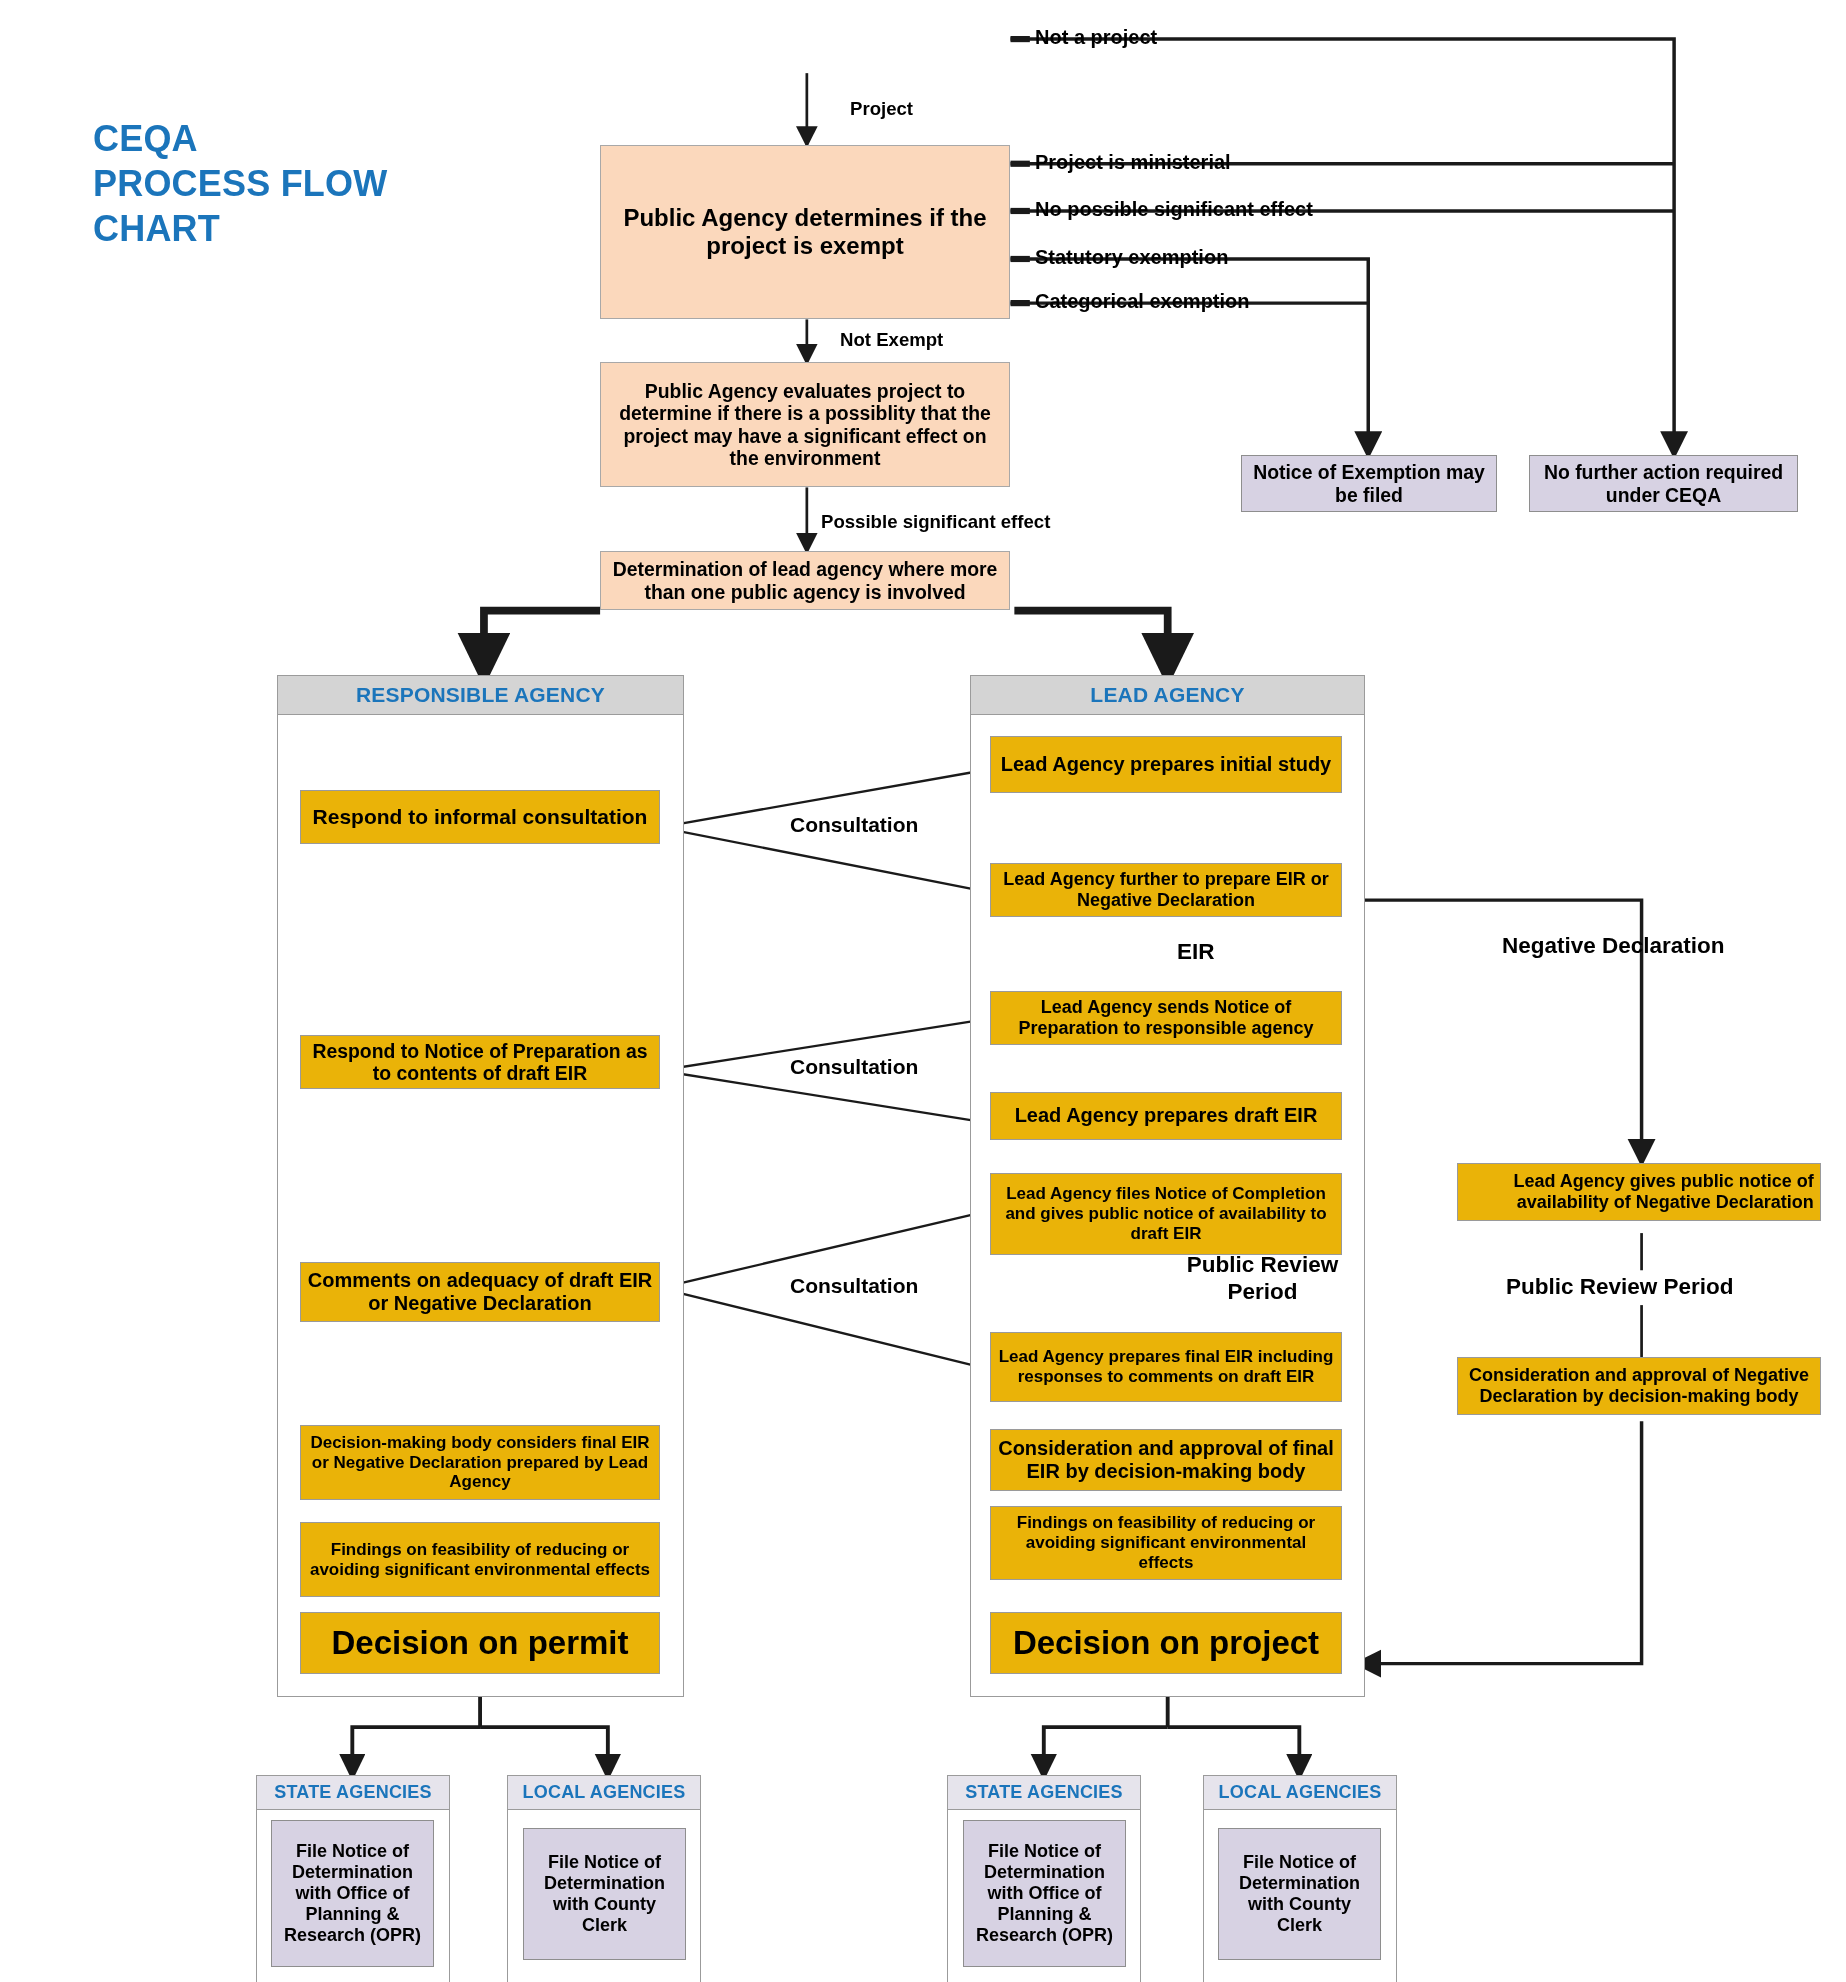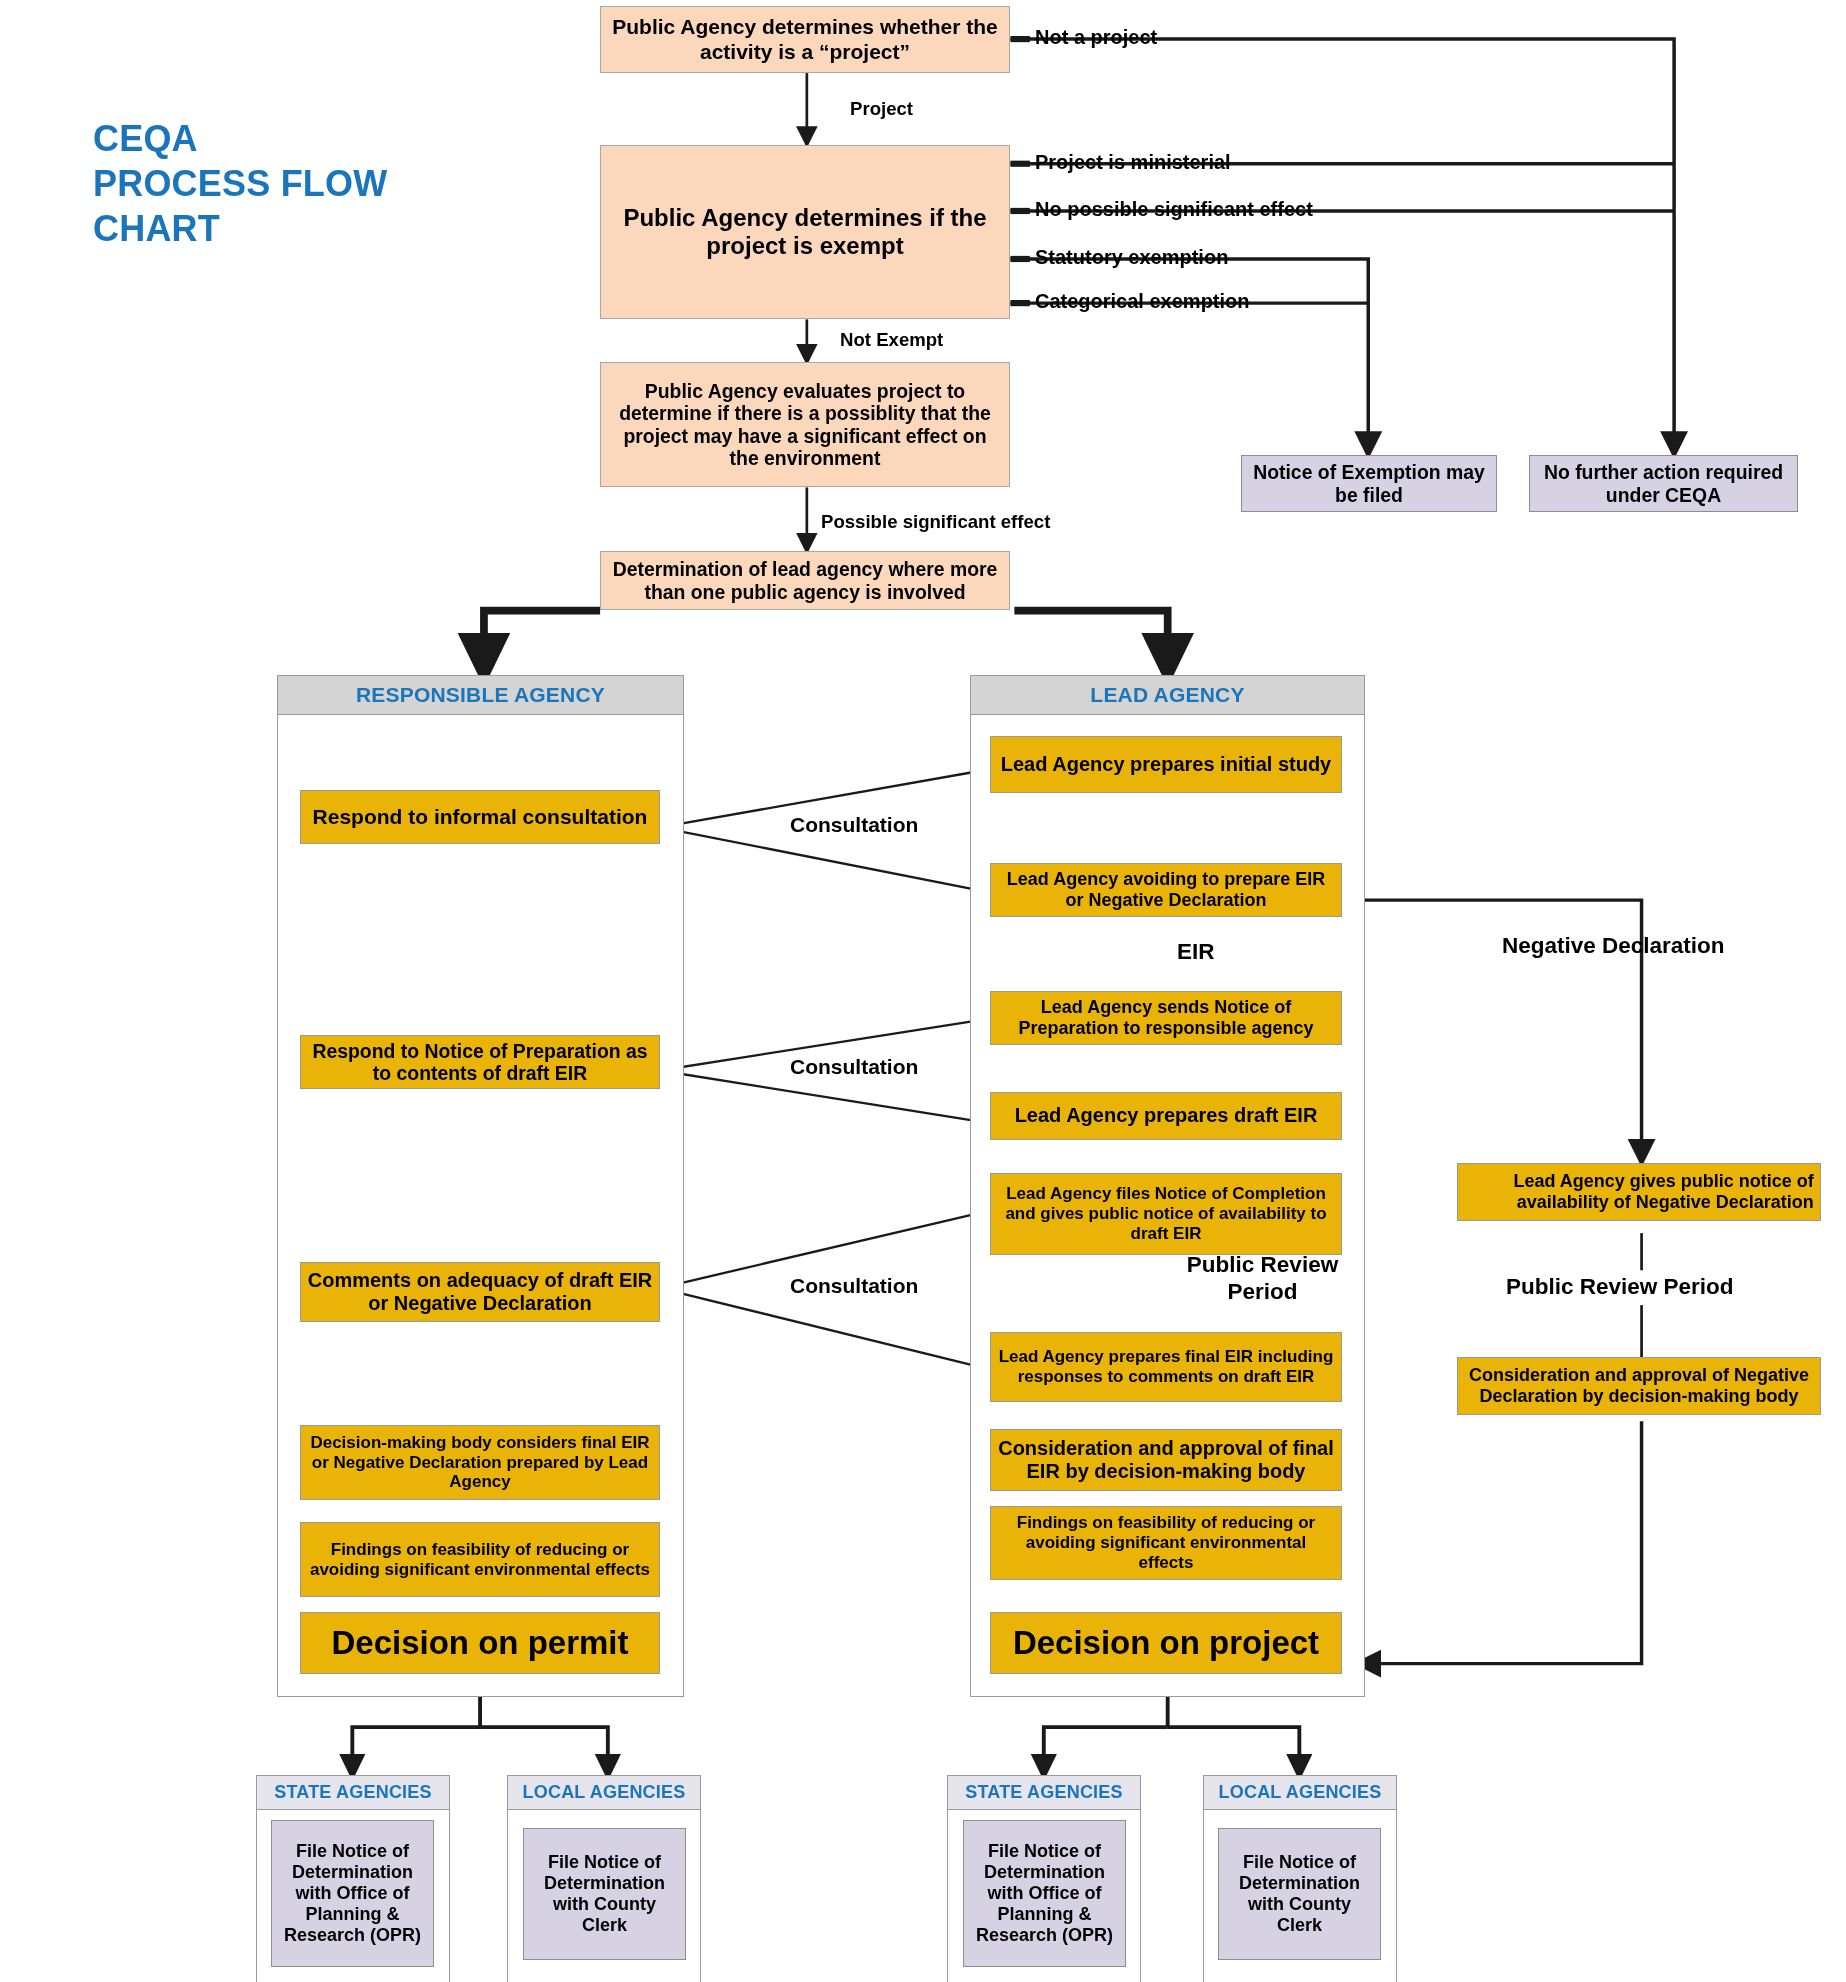--- a/index.html
+++ b/index.html
@@ -155,21 +155,20 @@
     <line x1="2120" y1="1685" x2="2120" y2="1752" stroke="#1A1A1A" stroke-width="3.5"></line>
 
     <path d="M2120 1835 L2120 2148 L1752 2148" fill="none" stroke="#1A1A1A" stroke-width="4.5" marker-end="url(#ah)"></path>
   </svg>
 
   <div class="title" style="left:93px; top:116px; width:403px;">
     <div>CEQA</div>
     <div>PROCESS FLOW CHART</div>
   </div>
 
-  <div class="node peach" style="left:600px; top:6.2px; width:410px; height:67px; font-size:21px;">Public Agency determines whether the activity is a “project”</div>
 
   <div class="node peach" style="left:600px; top:362px; width:410px; height:125px; font-size:19.4px;">Public Agency evaluates project to determine if there is a possiblity that the project may have a significant effect on the environment</div>
 
   <div class="node peach" style="left:600px; top:145px; width:410px; height:174px; font-size:24px;">Public Agency determines if the project is exempt</div>
 
   <div class="node peach" style="left:600px; top:551px; width:410px; height:59px; font-size:19.4px;">Determination of lead agency where more than one public agency is involved</div>
 
   <div class="node lilac" style="left:1241px; top:455px; width:256px; height:57px; font-size:19.4px;">Notice of Exemption may be filed</div>
 
   <div class="node lilac" style="left:1529px; top:455px; width:269px; height:57px; font-size:19.4px;">No further action required under CEQA</div>
@@ -196,21 +195,21 @@
 
   <div class="node green" style="left:300px; top:1522px; width:360px; height:75px; font-size:17px;">Findings on feasibility of reducing or avoiding significant environmental effects</div>
 
   <div class="node green" style="left:300px; top:1612px; width:360px; height:62px; font-size:33px;">Decision on permit</div>
 
   <div class="lane" style="left:970px; top:675px; width:395px; height:1022px;"></div>
   <div class="lane-hdr" style="left:970px; top:675px; width:395px; height:40px; font-size:21px;">LEAD AGENCY</div>
 
   <div class="node green" style="left:990px; top:736px; width:352px; height:57px; font-size:20px;">Lead Agency prepares initial study</div>
 
-  <div class="node green" style="left:990px; top:863px; width:352px; height:54px; font-size:18px;">Lead Agency avoiding to prepare EIR or Negative Declaration</div>
+  <div class="node green" style="left:990px; top:863px; width:352px; height:54px; font-size:18px;">Lead Agency further to prepare EIR or Negative Declaration</div>
 
   <div class="node green" style="left:990px; top:991px; width:352px; height:54px; font-size:18px;">Lead Agency sends Notice of Preparation to responsible agency</div>
 
   <div class="node green" style="left:990px; top:1092px; width:352px; height:48px; font-size:20px;">Lead Agency prepares draft EIR</div>
 
   <div class="node green" style="left:990px; top:1173px; width:352px; height:82px; font-size:17px;">Lead Agency files Notice of Completion and gives public notice of availability to draft EIR</div>
 
   <div class="node green" style="left:990px; top:1332px; width:352px; height:70px; font-size:17px;">Lead Agency prepares final EIR including responses to comments on draft EIR</div>
 
   <div class="node green" style="left:990px; top:1429px; width:352px; height:62px; font-size:20px;">Consideration and approval of final EIR by decision-making body</div>

